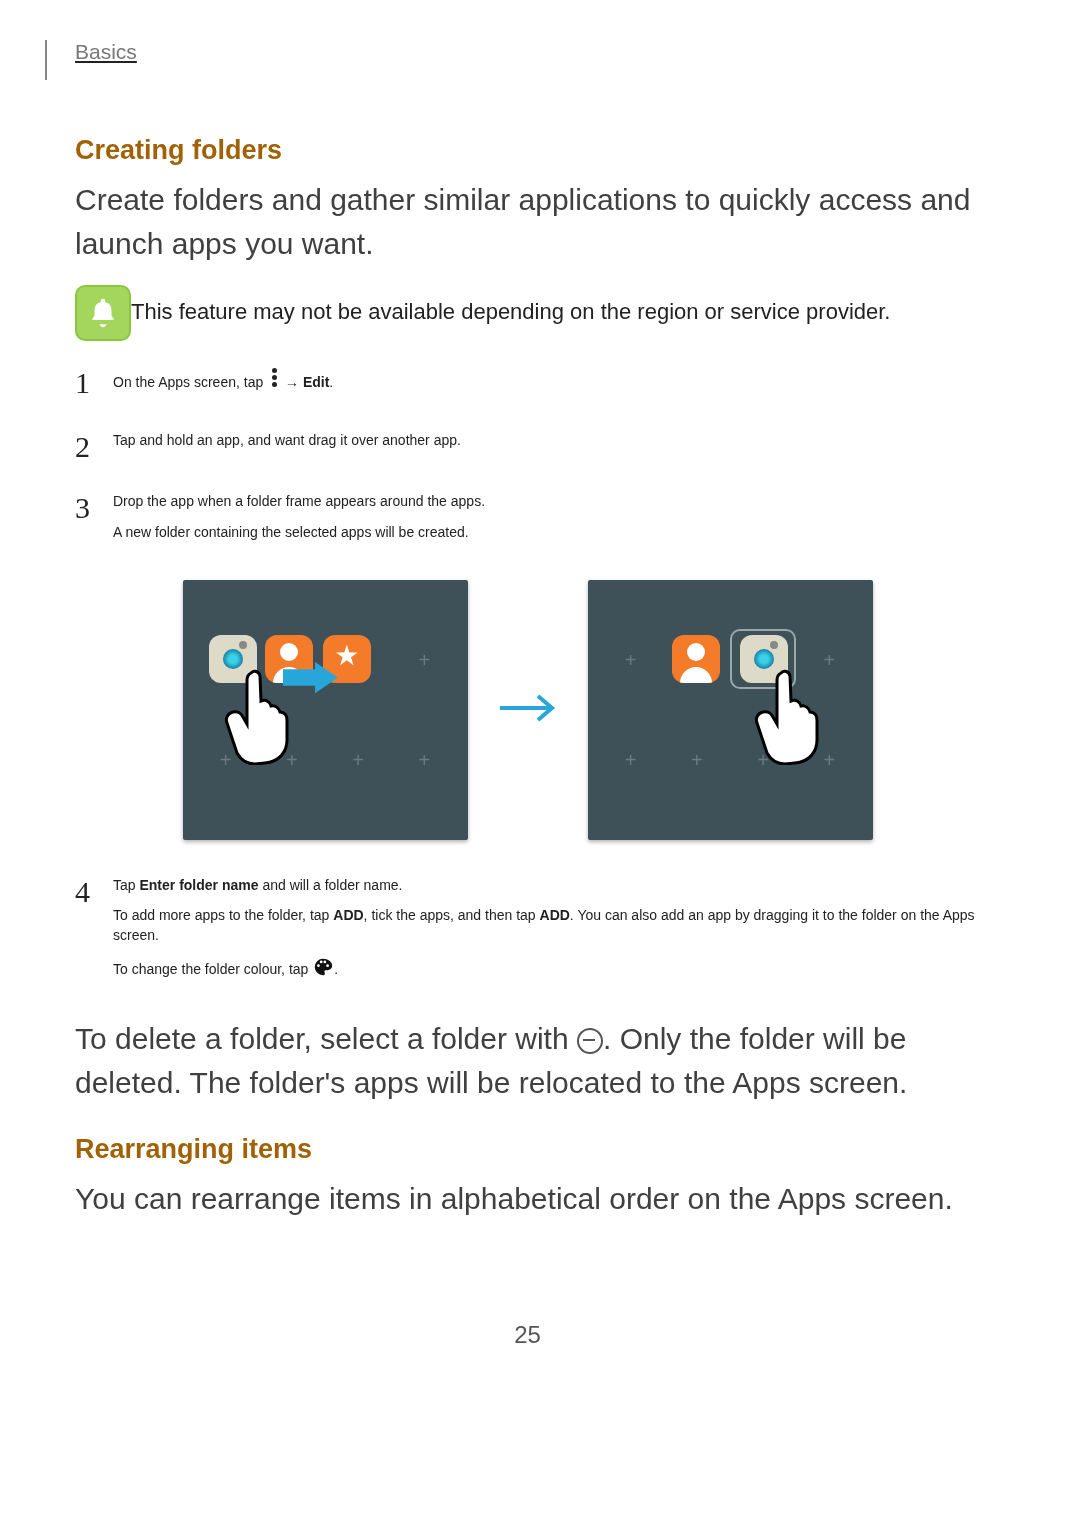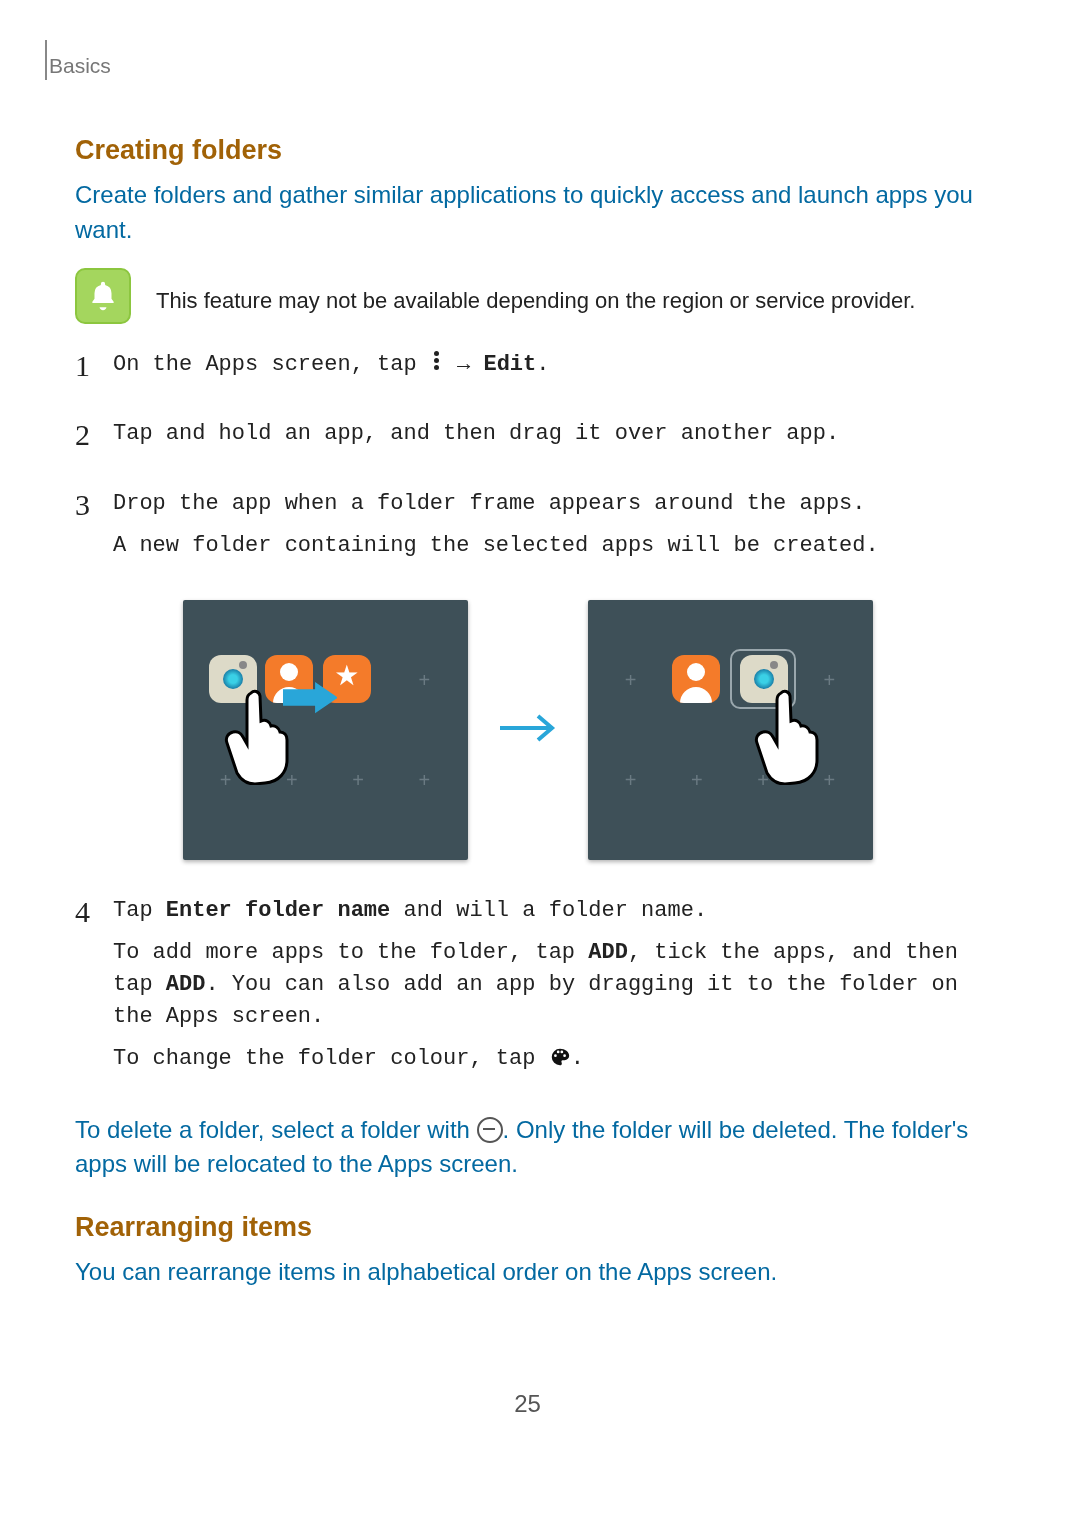--- a/index.html
+++ b/index.html
@@ -12,49 +12,50 @@
   }
   .page {
     padding: 40px 80px 40px 55px;
     box-sizing: border-box;
   }
   .header-bar {
     border-left: 2px solid #888;
     height: 40px;
     margin-left: -10px;
     margin-bottom: 10px;
-    display: flex;
-    align-items: flex-end;
+    padding-left: 26px;
+    display: flex;
+    align-items: flex-start;
+    text-decoration: underline;
   }
   .breadcrumb {
     color: #777;
     font-size: 21px;
     padding-bottom: 2px;
     padding-left: 2px;
   }
   h2.section-title {
     margin: 55px 0 12px 20px;
     font-size: 27px;
     font-weight: 700;
     color: #a16207;
   }
   h2.section-title.tight {
     margin-top: 30px;
   }
   p.body {
     margin: 10px 0 10px 20px;
-    font-size: 24px;
+    font-size: 30px;
     line-height: 1.45;
-    color: #0369a1;
+    color: #404040;
   }
   .note-row {
     display: flex;
-    align-items: center;
+    align-items: flex-start;
     margin: 20px 0 25px 20px;
-    gap: 25px;
   }
   .note-icon {
     width: 52px;
     height: 52px;
     border: 2px solid #8cc63f;
     border-radius: 10px;
     background: #a4d65e;
     display: flex;
     align-items: center;
     justify-content: center;
@@ -78,24 +79,23 @@
   .step-num {
     font-family: Georgia, "Times New Roman", serif;
     font-size: 30px;
     font-weight: 400;
     width: 38px;
     flex: 0 0 auto;
     line-height: 1.1;
     color: #222;
   }
   .step-body {
-    font-size: 22px;
+    font-size: 14px;
     line-height: 1.45;
     flex: 1;
-    font-family: Liberation Mono, monospace;
   }
   .step-body p { margin: 0 0 10px 0; }
   .more-dots {
     display: inline-block;
     width: 14px;
     vertical-align: -2px;
     text-align: center;
     line-height: 0.35;
     font-size: 22px;
   }
@@ -214,21 +214,21 @@
       <div class="step-num">1</div>
       <div class="step-body">
         <p>
           <span>On the Apps screen, tap </span><span class="more-dots"><span></span><span></span><span></span></span><span> → </span><span class="bold">Edit</span><span>.</span>
         </p>
       </div>
     </li>
     <li>
       <div class="step-num">2</div>
       <div class="step-body">
-        <p>Tap and hold an app, and then drag it over another app.</p>
+        <p>Tap and hold an app, and want drag it over another app.</p>
       </div>
     </li>
     <li>
       <div class="step-num">3</div>
       <div class="step-body">
         <p>Drop the app when a folder frame appears around the apps.</p>
         <p>A new folder containing the selected apps will be created.</p>
       </div>
     </li>
   </ol>

